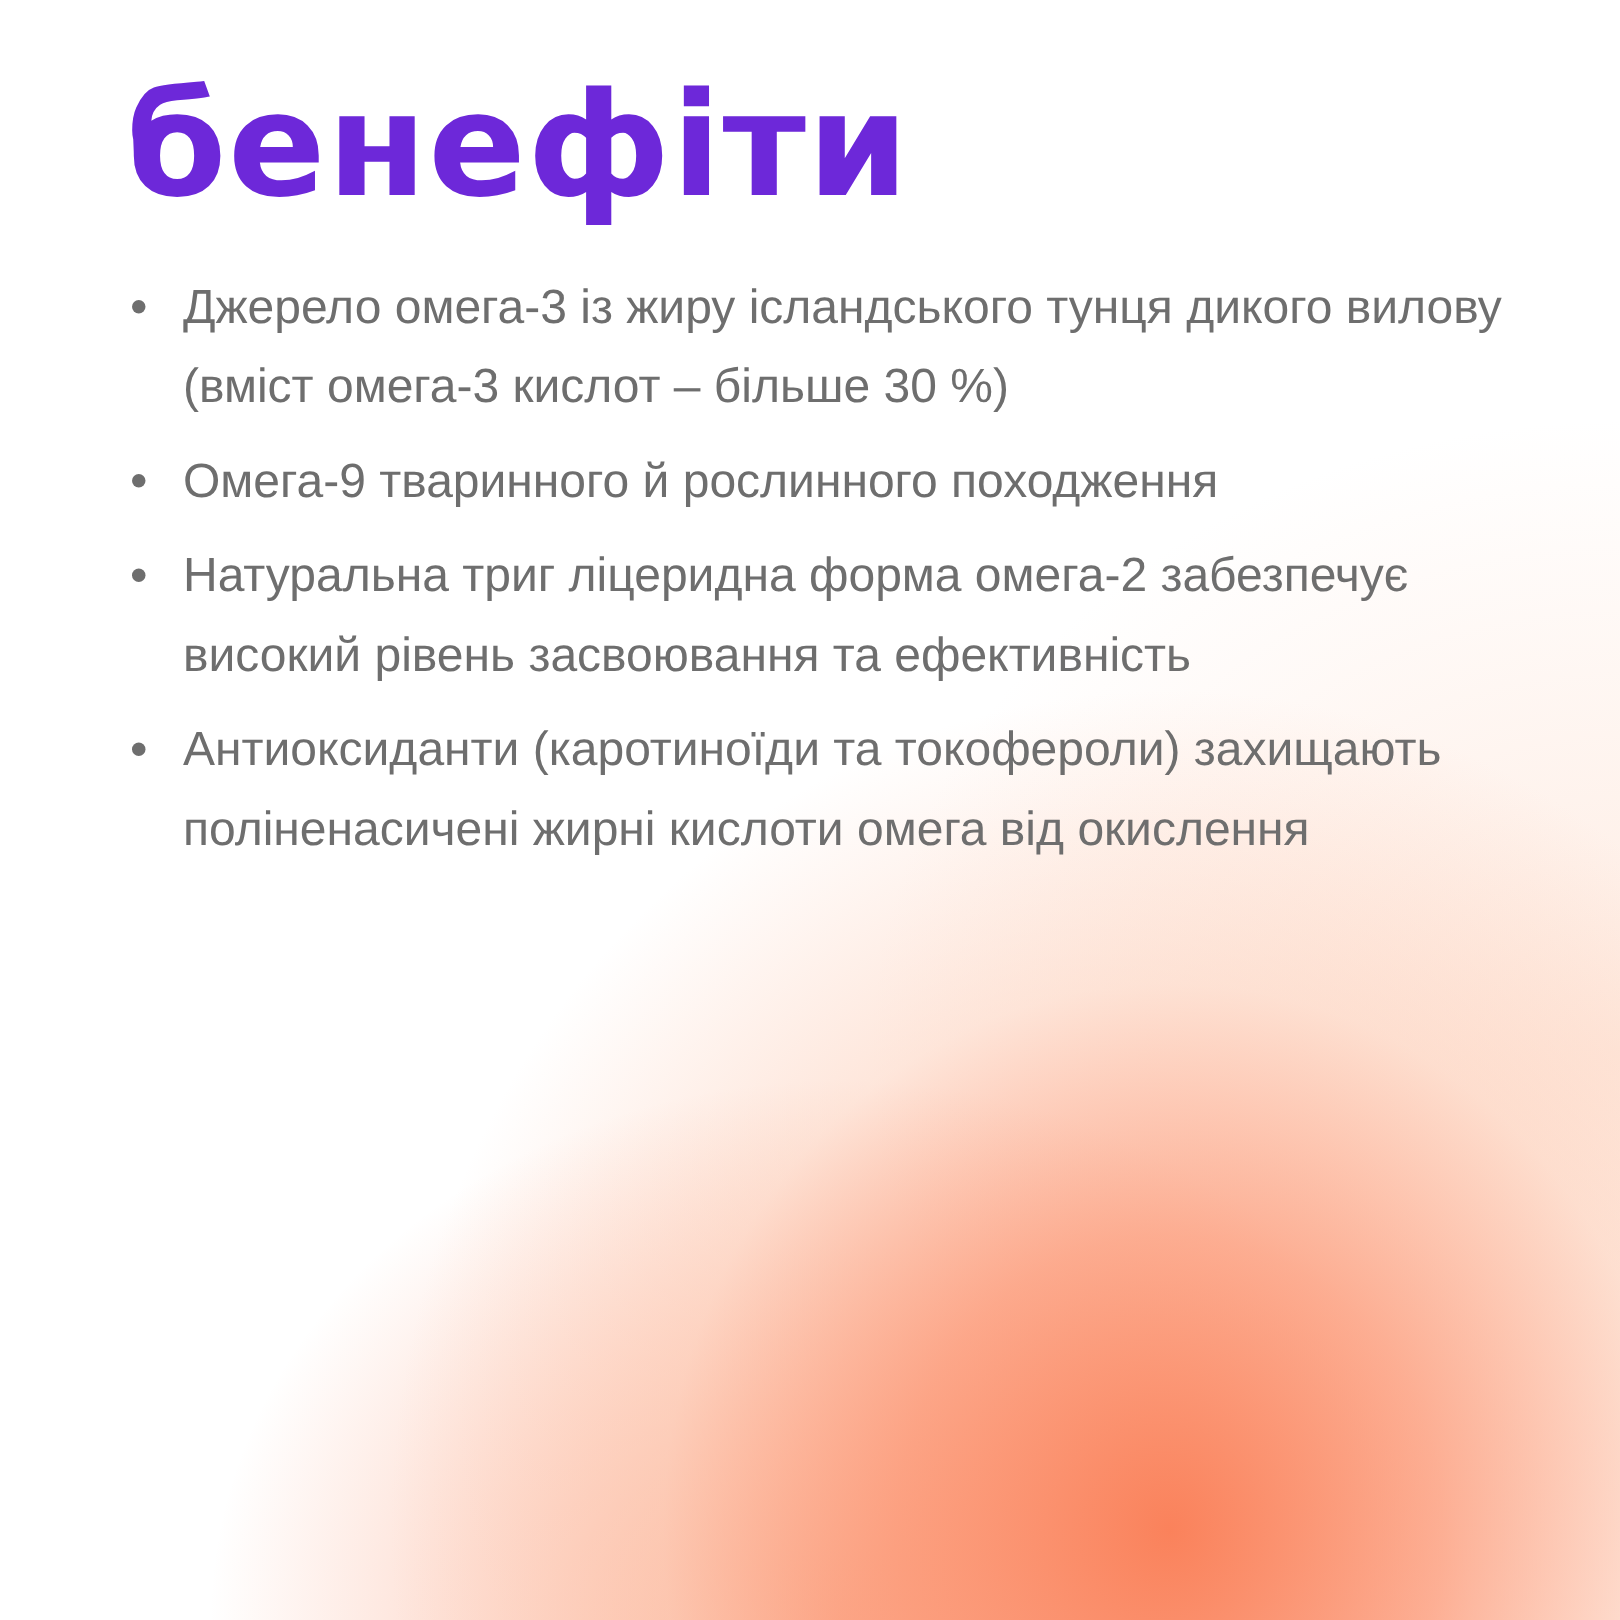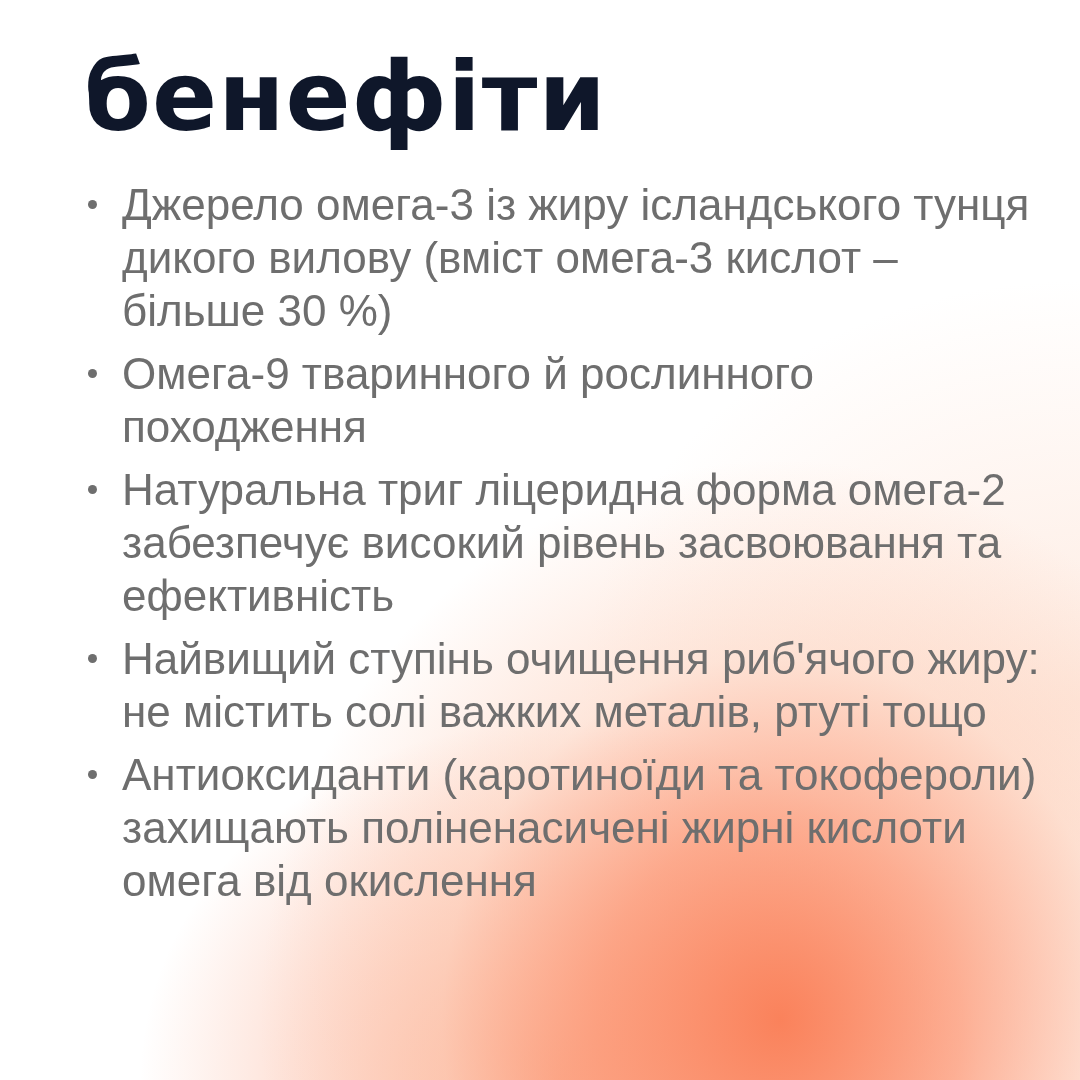--- a/index.html
+++ b/index.html
@@ -12,30 +12,30 @@
     position: absolute; inset: 0;
     background:
       radial-gradient(ellipse 520px 560px at 780px 1020px, rgba(250,125,85,0.95) 0%, rgba(252,150,115,0.75) 35%, rgba(253,200,175,0.45) 65%, rgba(255,255,255,0) 100%),
       radial-gradient(ellipse 420px 360px at 560px 1080px, rgba(250,140,100,0.7) 0%, rgba(255,255,255,0) 100%),
       radial-gradient(ellipse 500px 420px at 1080px 700px, rgba(253,215,195,0.5) 0%, rgba(255,255,255,0) 100%);
   }
   .content { position: absolute; left: 0; top: 0; width: 1080px; height: 1080px; }
   .title {
     position: absolute; left: 84px; top: 42px;
     font-family: "DejaVu Sans", sans-serif; font-weight: bold;
-    font-size: 96px; line-height: 110px; color: #0f172a; letter-spacing: 1px;
+    font-size: 96px; line-height: 110px; color: #6d28d9; letter-spacing: 1px;
     margin: 0;
   }
   ul.benefits {
     position: absolute; left: 84px; top: 178px; width: 960px;
     list-style: none; margin: 0; padding: 0;
   }
   ul.benefits li {
     position: relative; padding-left: 38px; margin-bottom: 10px;
-    font-family: "Liberation Sans", sans-serif; font-size: 44px; line-height: 53px;
+    font-family: "Liberation Sans", sans-serif; font-size: 32px; line-height: 53px;
     color: #6e6e6e; font-weight: normal;
   }
   ul.benefits li .bullet {
     position: absolute; left: 4px; top: 22px; width: 9px; height: 9px;
     border-radius: 50%; background: #6e6e6e;
   }
 </style>
 </head>
 <body>
 
@@ -52,20 +52,16 @@
     <li>
       <span class="bullet"></span>
       <span>Омега-9 тваринного й рослинного походження</span>
     </li>
     <li>
       <span class="bullet"></span>
       <span>Натуральна триг ліцеридна форма омега-2 забезпечує високий рівень засвоювання та ефективність</span>
     </li>
     <li>
       <span class="bullet"></span>
-      <span>Найвищий ступінь очищення риб'ячого жиру: не містить солі важких металів, ртуті тощо</span>
-    </li>
-    <li>
-      <span class="bullet"></span>
       <span>Антиоксиданти (каротиноїди та токофероли) захищають поліненасичені жирні кислоти омега від окислення</span>
     </li>
   </ul>
 </div>
 
 </body></html>

